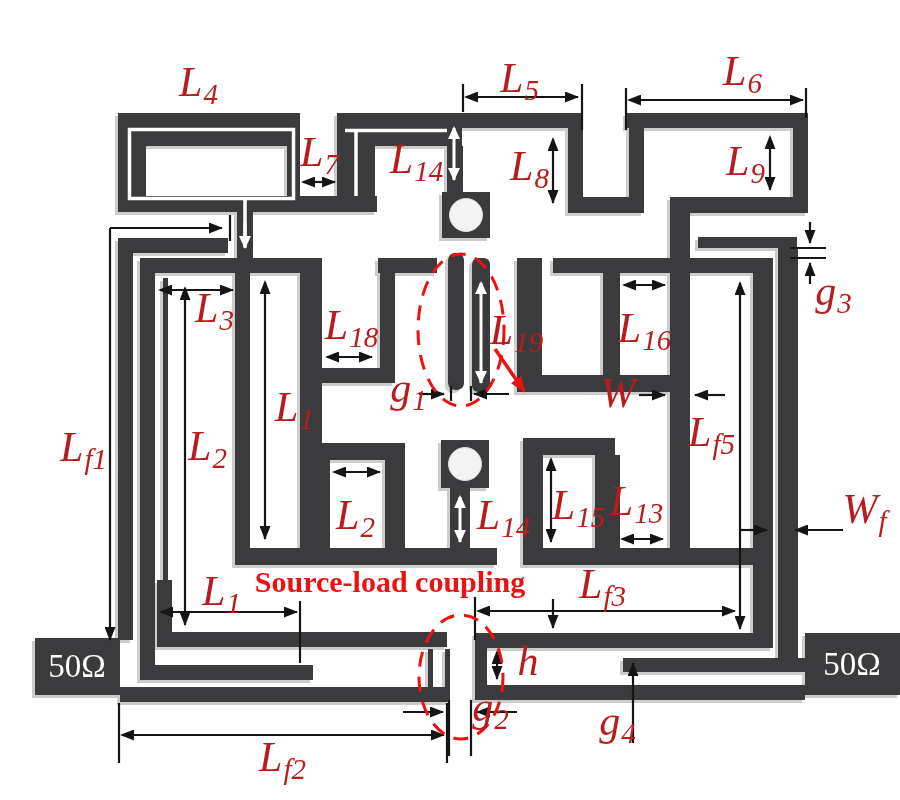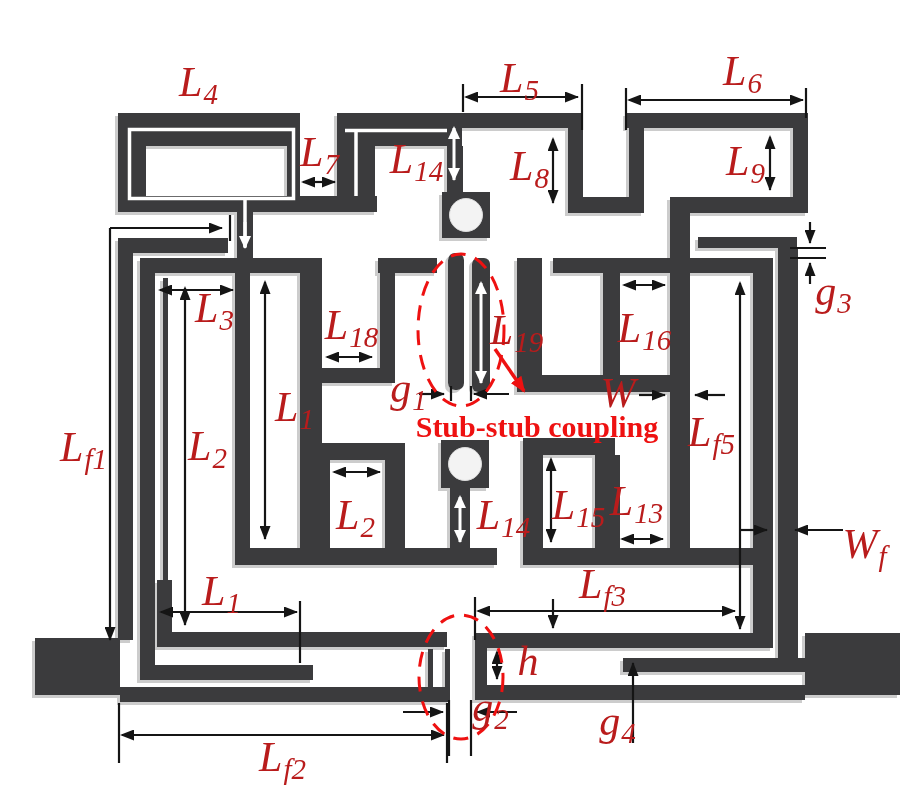--- a/index.html
+++ b/index.html
@@ -5,21 +5,21 @@
   html,body{margin:0;padding:0;background:#ffffff;}
   #stage{position:relative;width:900px;height:800px;background:#ffffff;overflow:hidden;
          font-family:"Liberation Serif",serif;}
   #stage svg{position:absolute;left:0;top:0;}
   .lbl{position:absolute;transform:translate(-50%,-50%);white-space:nowrap;
        color:#b91c1c;font-style:italic;font-size:42px;line-height:1;z-index:5;}
   .lbl .sub{font-size:29px;font-style:italic;position:relative;top:0.28em;left:1px;}
   .red-label{position:absolute;transform:translate(-50%,-50%);white-space:nowrap;
        color:#ee1111;font-weight:bold;font-size:30px;line-height:1;z-index:6;}
   .port-label{position:absolute;transform:translate(-50%,-50%);white-space:nowrap;
-       color:#ffffff;font-style:normal;font-size:33px;line-height:1;z-index:5;margin-top:45px;}
+       color:#ffffff;font-style:normal;font-size:33px;line-height:1;z-index:5;}
 </style>
 </head>
 <body>
 
 <div id="stage">
 
 <svg width="900" height="800" viewBox="0 0 900 800">
   <defs>
     <marker id="mb" markerWidth="15" markerHeight="11" refX="13" refY="5.5" orient="auto" markerUnits="userSpaceOnUse">
       <path d="M0,0 L14,5.5 L0,11 Z" fill="#151515"></path>
@@ -218,25 +218,25 @@
   <div class="lbl" style="left:408px;top:388px"><span>g</span><span class="sub">1</span></div>
   <div class="lbl" style="left:618px;top:393px"><span>W</span><span class="sub"></span></div>
   <div class="lbl" style="left:83px;top:447px"><span>L</span><span class="sub">f1</span></div>
   <div class="lbl" style="left:207px;top:446px"><span>L</span><span class="sub">2</span></div>
   <div class="lbl" style="left:294px;top:407px"><span>L</span><span class="sub">1</span></div>
   <div class="lbl" style="left:711px;top:432px"><span>L</span><span class="sub">f5</span></div>
   <div class="lbl" style="left:355px;top:515px"><span>L</span><span class="sub">2</span></div>
   <div class="lbl" style="left:503px;top:515px"><span>L</span><span class="sub">14</span></div>
   <div class="lbl" style="left:578px;top:505px"><span>L</span><span class="sub">15</span></div>
   <div class="lbl" style="left:636px;top:501px"><span>L</span><span class="sub">13</span></div>
-  <div class="lbl" style="left:864px;top:544px"><span>W</span><span class="sub">f</span></div>
+  <div class="lbl" style="left:864px;top:509px"><span>W</span><span class="sub">f</span></div>
   <div class="lbl" style="left:221px;top:591px"><span>L</span><span class="sub">1</span></div>
   <div class="lbl" style="left:602px;top:584px"><span>L</span><span class="sub">f3</span></div>
   <div class="lbl" style="left:282px;top:757px"><span>L</span><span class="sub">f2</span></div>
   <div class="lbl" style="left:490px;top:707px"><span>g</span><span class="sub">2</span></div>
   <div class="lbl" style="left:528px;top:661px"><span>h</span><span class="sub"></span></div>
   <div class="lbl" style="left:617px;top:721px"><span>g</span><span class="sub">4</span></div>
 
-  <div class="red-label" style="left:537px;top:427px">Stub-stub coupling</div>
+  <div class="red-label" style="left:390px;top:582px">Source-load coupling</div>
 
   <div class="port-label" style="left:77px;top:666px">50Ω</div>
   <div class="port-label" style="left:852px;top:664px">50Ω</div>
 </div>
 
 </body></html>

